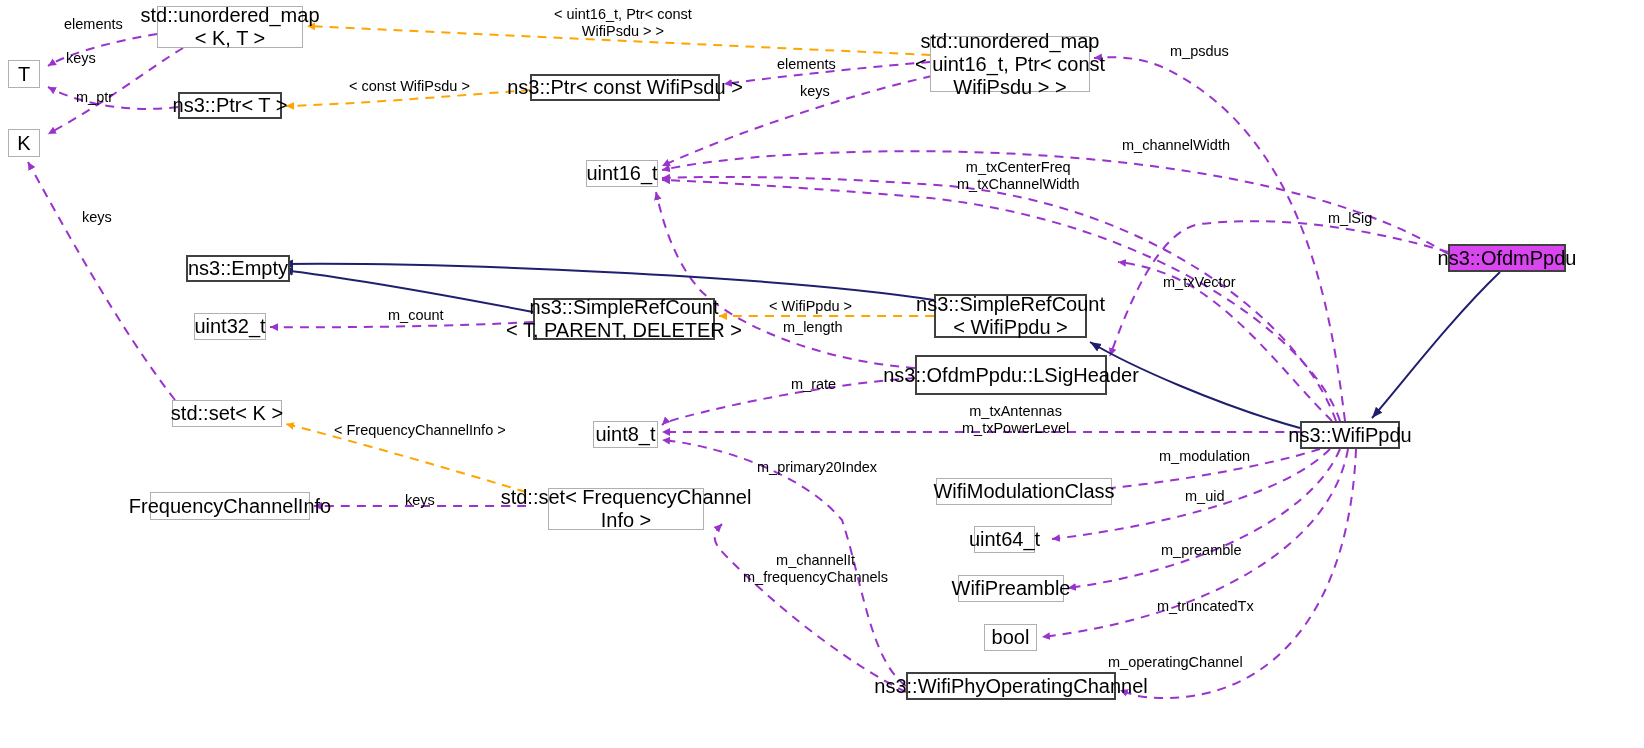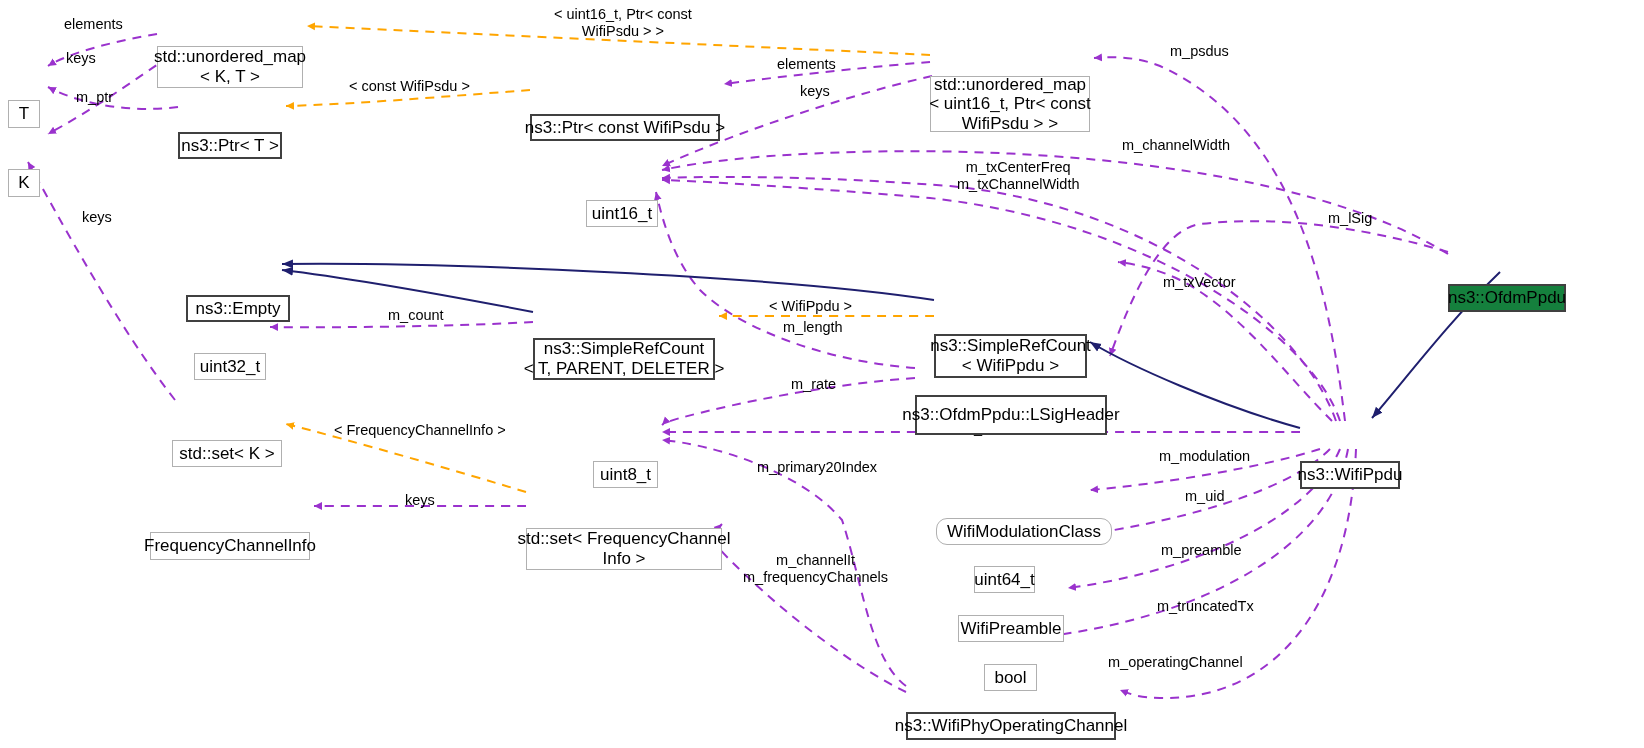--- a/index.html
+++ b/index.html
@@ -26,32 +26,31 @@
   .node {
     position: absolute;
     box-sizing: border-box;
     display: flex;
     align-items: center;
     justify-content: center;
     text-align: center;
     background: #ffffff;
     border: 1px solid #b0b0b0;
     color: #000000;
-    font-size: 17px;
+    font-size: 20px;
     line-height: 1.15;
     white-space: pre;
     padding: 2px 14px;
     z-index: 5;
-    margin-top: 40px;
   }
   .node.thick {
     border: 2px solid #404040;
   }
   .node.highlight {
-    background: #15803d;
+    background: #d946ef;
     border: 2px solid #404040;
   }
   .edge-label {
     position: absolute;
     font-size: 14.5px;
     color: #000000;
     white-space: pre;
     text-align: center;
     line-height: 1.18;
     z-index: 4;
@@ -162,23 +161,23 @@
   <div class="node thick" id="n-empty" style="left:186px;top:255px;width:104px;height:27px;">ns3::Empty</div>
   <div class="node" id="n-uint32" style="left:194px;top:313px;width:72px;height:27px;">uint32_t</div>
   <div class="node thick" id="n-src-tpd" style="left:533px;top:298px;width:182px;height:42px;">ns3::SimpleRefCount
 &lt; T, PARENT, DELETER &gt;</div>
   <div class="node thick" id="n-src-wifippdu" style="left:934px;top:294px;width:153px;height:44px;">ns3::SimpleRefCount
 &lt; WifiPpdu &gt;</div>
   <div class="node thick" id="n-lsigheader" style="left:915px;top:355px;width:192px;height:40px;">ns3::OfdmPpdu::LSigHeader</div>
   <div class="node" id="n-set-k" style="left:172px;top:400px;width:110px;height:27px;">std::set&lt; K &gt;</div>
   <div class="node" id="n-uint8" style="left:593px;top:421px;width:65px;height:27px;">uint8_t</div>
   <div class="node" id="n-freqinfo" style="left:150px;top:492px;width:160px;height:28px;">FrequencyChannelInfo</div>
-  <div class="node" id="n-set-freqinfo" style="left:526px;top:488px;width:196px;height:42px;">std::set&lt; FrequencyChannel
+  <div class="node" id="n-set-freqinfo" style="left:548px;top:488px;width:156px;height:42px;">std::set&lt; FrequencyChannel
 Info &gt;</div>
-  <div class="node" id="n-wifimodclass" style="left:936px;top:478px;width:176px;height:27px;border-radius:11px;">WifiModulationClass</div>
+  <div class="node" id="n-wifimodclass" style="left:936px;top:478px;width:176px;height:27px;">WifiModulationClass</div>
   <div class="node" id="n-uint64" style="left:974px;top:526px;width:61px;height:27px;">uint64_t</div>
   <div class="node" id="n-wifipreamble" style="left:958px;top:575px;width:106px;height:27px;">WifiPreamble</div>
   <div class="node" id="n-bool" style="left:984px;top:624px;width:53px;height:27px;">bool</div>
   <div class="node thick" id="n-opchannel" style="left:906px;top:672px;width:210px;height:28px;">ns3::WifiPhyOperatingChannel</div>
   <div class="node thick" id="n-wifippdu" style="left:1300px;top:421px;width:100px;height:28px;">ns3::WifiPpdu</div>
   <div class="node highlight" id="n-ofdmppdu" style="left:1448px;top:244px;width:118px;height:28px;">ns3::OfdmPpdu</div>
 
   <div class="edge-label" style="left:64px;top:16px;">elements</div>
   <div class="edge-label" style="left:66px;top:50px;">keys</div>
   <div class="edge-label" style="left:76px;top:89px;">m_ptr</div>

